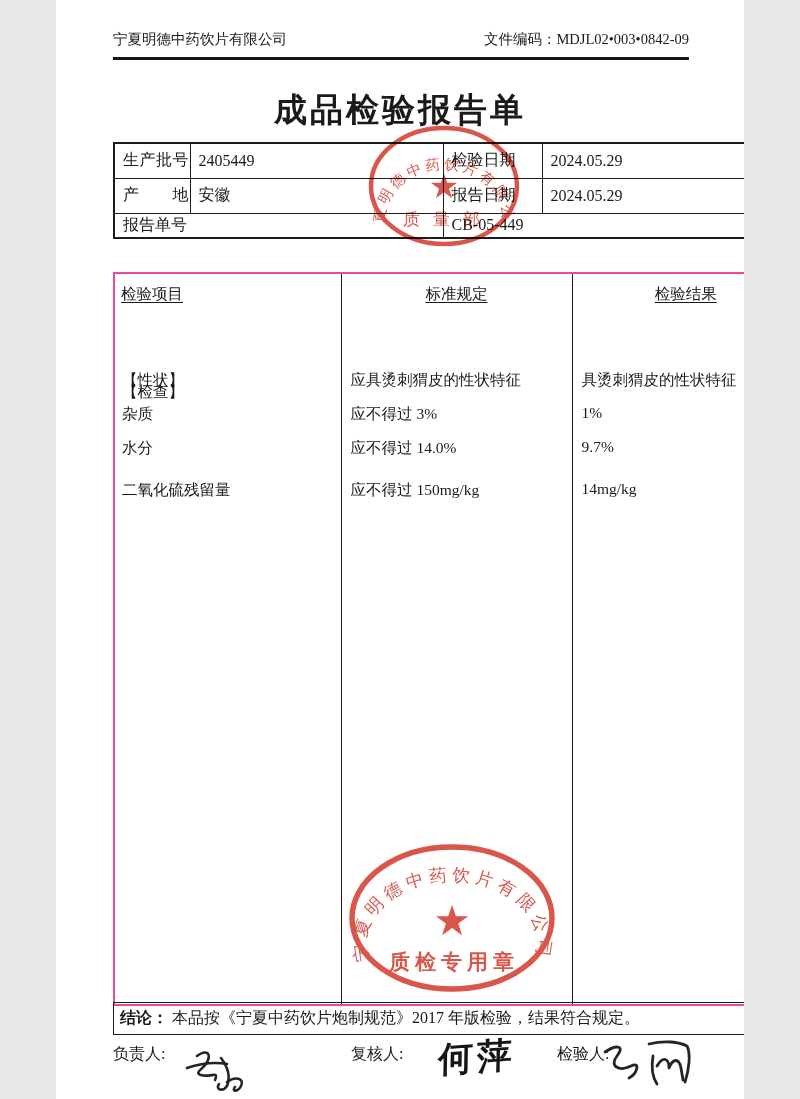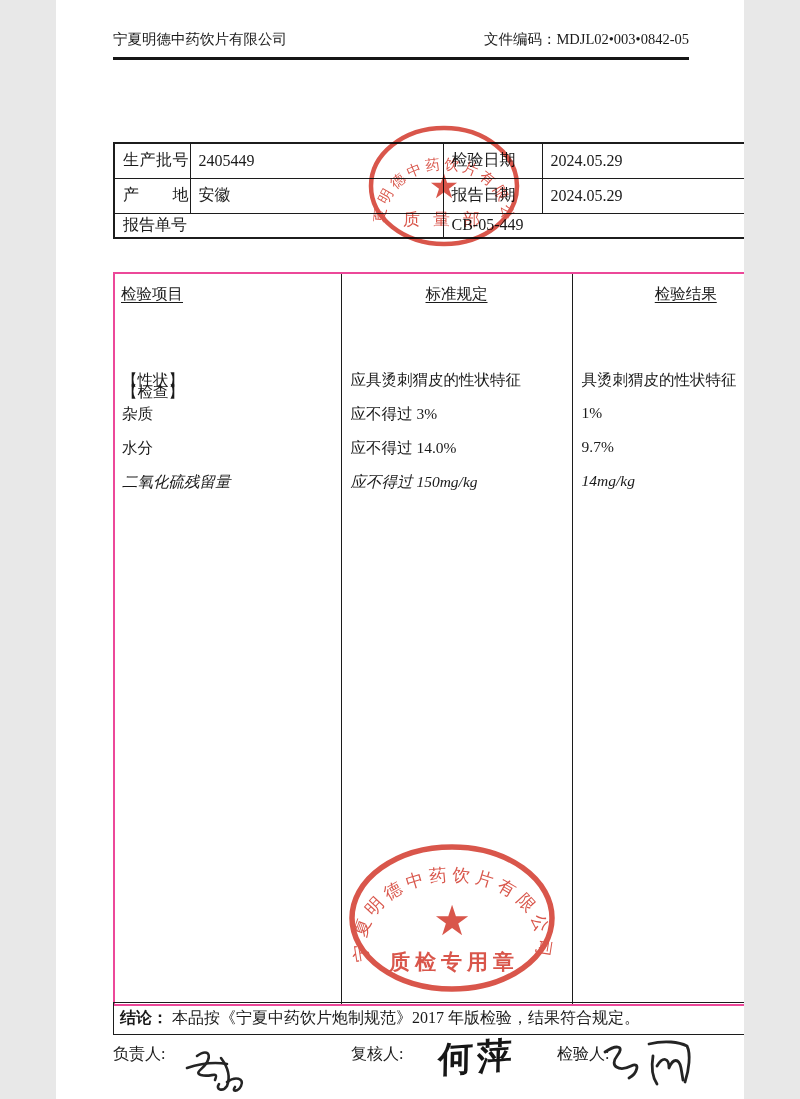--- a/index.html
+++ b/index.html
@@ -31,21 +31,21 @@
   .lbl{letter-spacing:0.5px;}
   
   .items-table{position:absolute; left:57px; top:272px; width:686px; border:2px solid #ec4899;}
   .items-table td{vertical-align:top; position:relative; height:730px; padding:0;}
   .col-head{margin-top:10px; font-size:15.5px; text-decoration:underline; text-underline-offset:3px;}
   .col-head.left{padding-left:6px; text-align:left;}
   .col-head.center{text-align:center;}
   .item-line{position:absolute; left:0; right:0; font-size:15.5px; white-space:nowrap;}
   .cell-name .item-line{padding-left:7px;}
   .cell-std .item-line, .cell-res .item-line{padding-left:9px;}
-  .t1{top:71px;margin-top:25px;} .t2{top:92px;margin-top:16px;} .t3{top:130px;} .t4{top:164px;} .t5{top:198px;font-style:italic;}
+  .t1{top:71px;margin-top:25px;} .t2{top:92px;margin-top:16px;} .t3{top:130px;} .t4{top:164px;} .t5{top:206px;}
   
   .conclusion{
     position:absolute; left:57px; top:1002px; width:686px; height:33px;
     border:1.5px solid #1c1c1c; display:flex; align-items:center;
     font-size:16px; padding-left:6px; box-sizing:border-box; white-space:nowrap;text-align:right;
   }
   .conclusion b{margin-right:4px;}
   
   .sig-row{position:absolute; left:57px; right:55px; top:1040px; height:58px; font-size:16px;}
   .sig-label{position:absolute; top:4px; white-space:nowrap;}
@@ -64,24 +64,25 @@
   .stamp-bottom{left:291px; top:843px;}
   .stamp text{fill:#d2382b; font-family:"Liberation Serif","DejaVu Serif",serif;}
 </style>
 </head>
 <body>
 
 <div class="page">
 
   <div class="doc-header">
     <span>宁夏明德中药饮片有限公司</span>
-    <span>文件编码：MDJL02•003•0842-05</span>
+    <span>文件编码：MDJL02•003•0842-09</span>
   </div>
   <div class="header-rule"></div>
 
+  <div class="doc-title">成品检验报告单</div>
 
   <table class="info-table">
     <colgroup>
         <col style="width:76px">
         <col style="width:253px">
         <col style="width:99px">
         <col style="width:258px">
       </colgroup>
     <tbody>
     <tr class="r">

